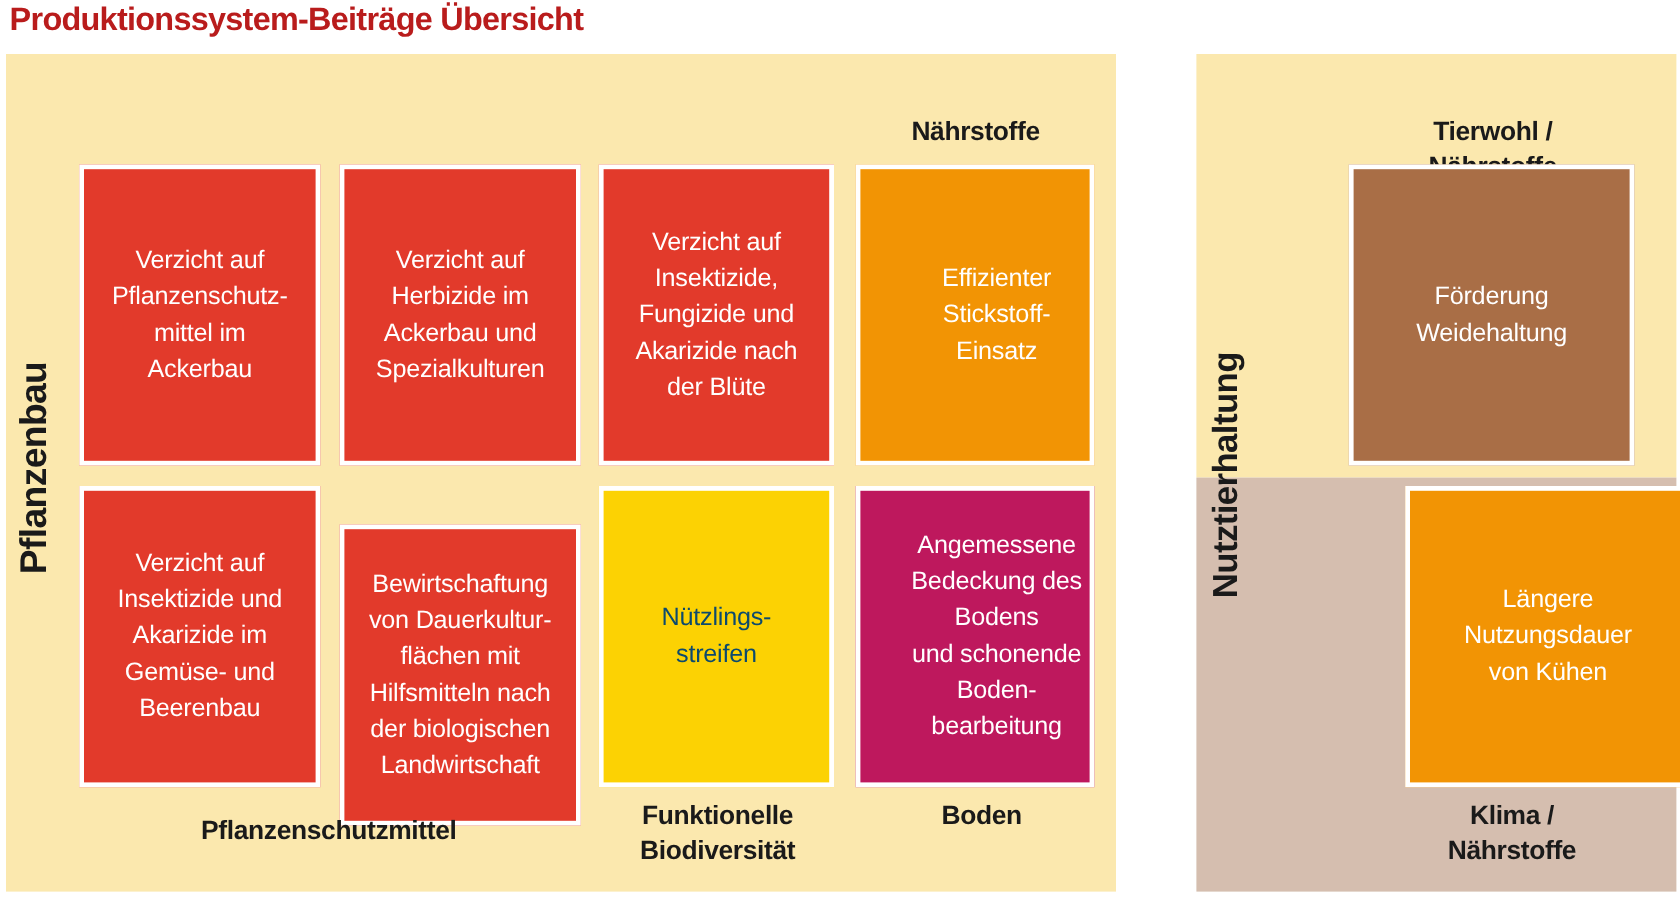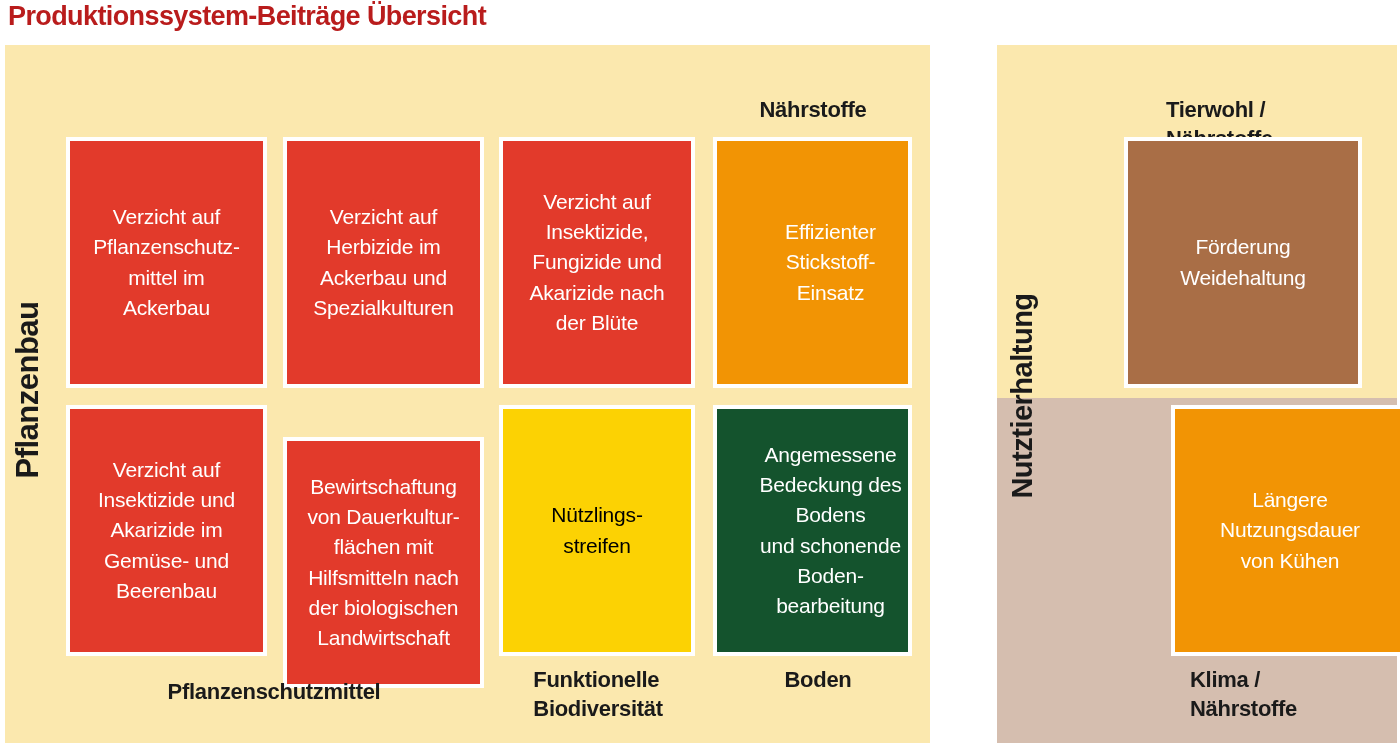--- a/index.html
+++ b/index.html
@@ -35,21 +35,21 @@
   .c1 { left: 66px;  width: 201px; }
   .c2 { left: 283px; width: 201px; }
   .c3 { left: 499px; width: 196px; }
   .c4 { left: 713px; width: 199px; padding-left: 40px; }
   .cR { left: 1124px; width: 238px; }
 
   .cat-label {
     position: absolute;
     transform: translateX(-50%);
     font-weight: bold; font-size: 22px; letter-spacing: -0.3px;
-    color: #1a1a1a; 
+    color: #1a1a1a; text-align: center;
     white-space: pre-line; line-height: 1.3;
   }
   .cat-top { top: 96px; }
   .cat-bottom { top: 666px; }
 
   .vlabel {
     position: absolute;
     font-weight: bold; color: #1a1a1a;
     white-space: nowrap; letter-spacing: -0.5px;
   }
@@ -98,23 +98,23 @@
 Insektizide und
 Akarizide im
 Gemüse- und
 Beerenbau</div>
 <div class="box r2 c2" style="background-color: rgb(226, 58, 43); margin-top: 32px;">Bewirtschaftung
 von Dauerkultur-
 flächen mit
 Hilfsmitteln nach
 der biologischen
 Landwirtschaft</div>
-<div class="box r2 c3" style="background-color: rgb(252, 210, 3); color: #000000;">Nützlings-
+<div class="box r2 c3" style="background-color: rgb(252, 210, 3); color: #0c4a6e;">Nützlings-
 streifen</div>
-<div class="box r2 c4" style="background-color: #14532d;">Angemessene
+<div class="box r2 c4" style="background-color: #be185d;">Angemessene
 Bedeckung des
 Bodens
 und schonende
 Boden-
 bearbeitung</div>
 
 <div class="box r1 cR" style="background-color: rgb(169, 110, 70);">Förderung
 Weidehaltung</div>
 <div class="box r2 cR" style="background-color: rgb(242, 148, 4); margin-left: 47px;">Längere
 Nutzungsdauer

